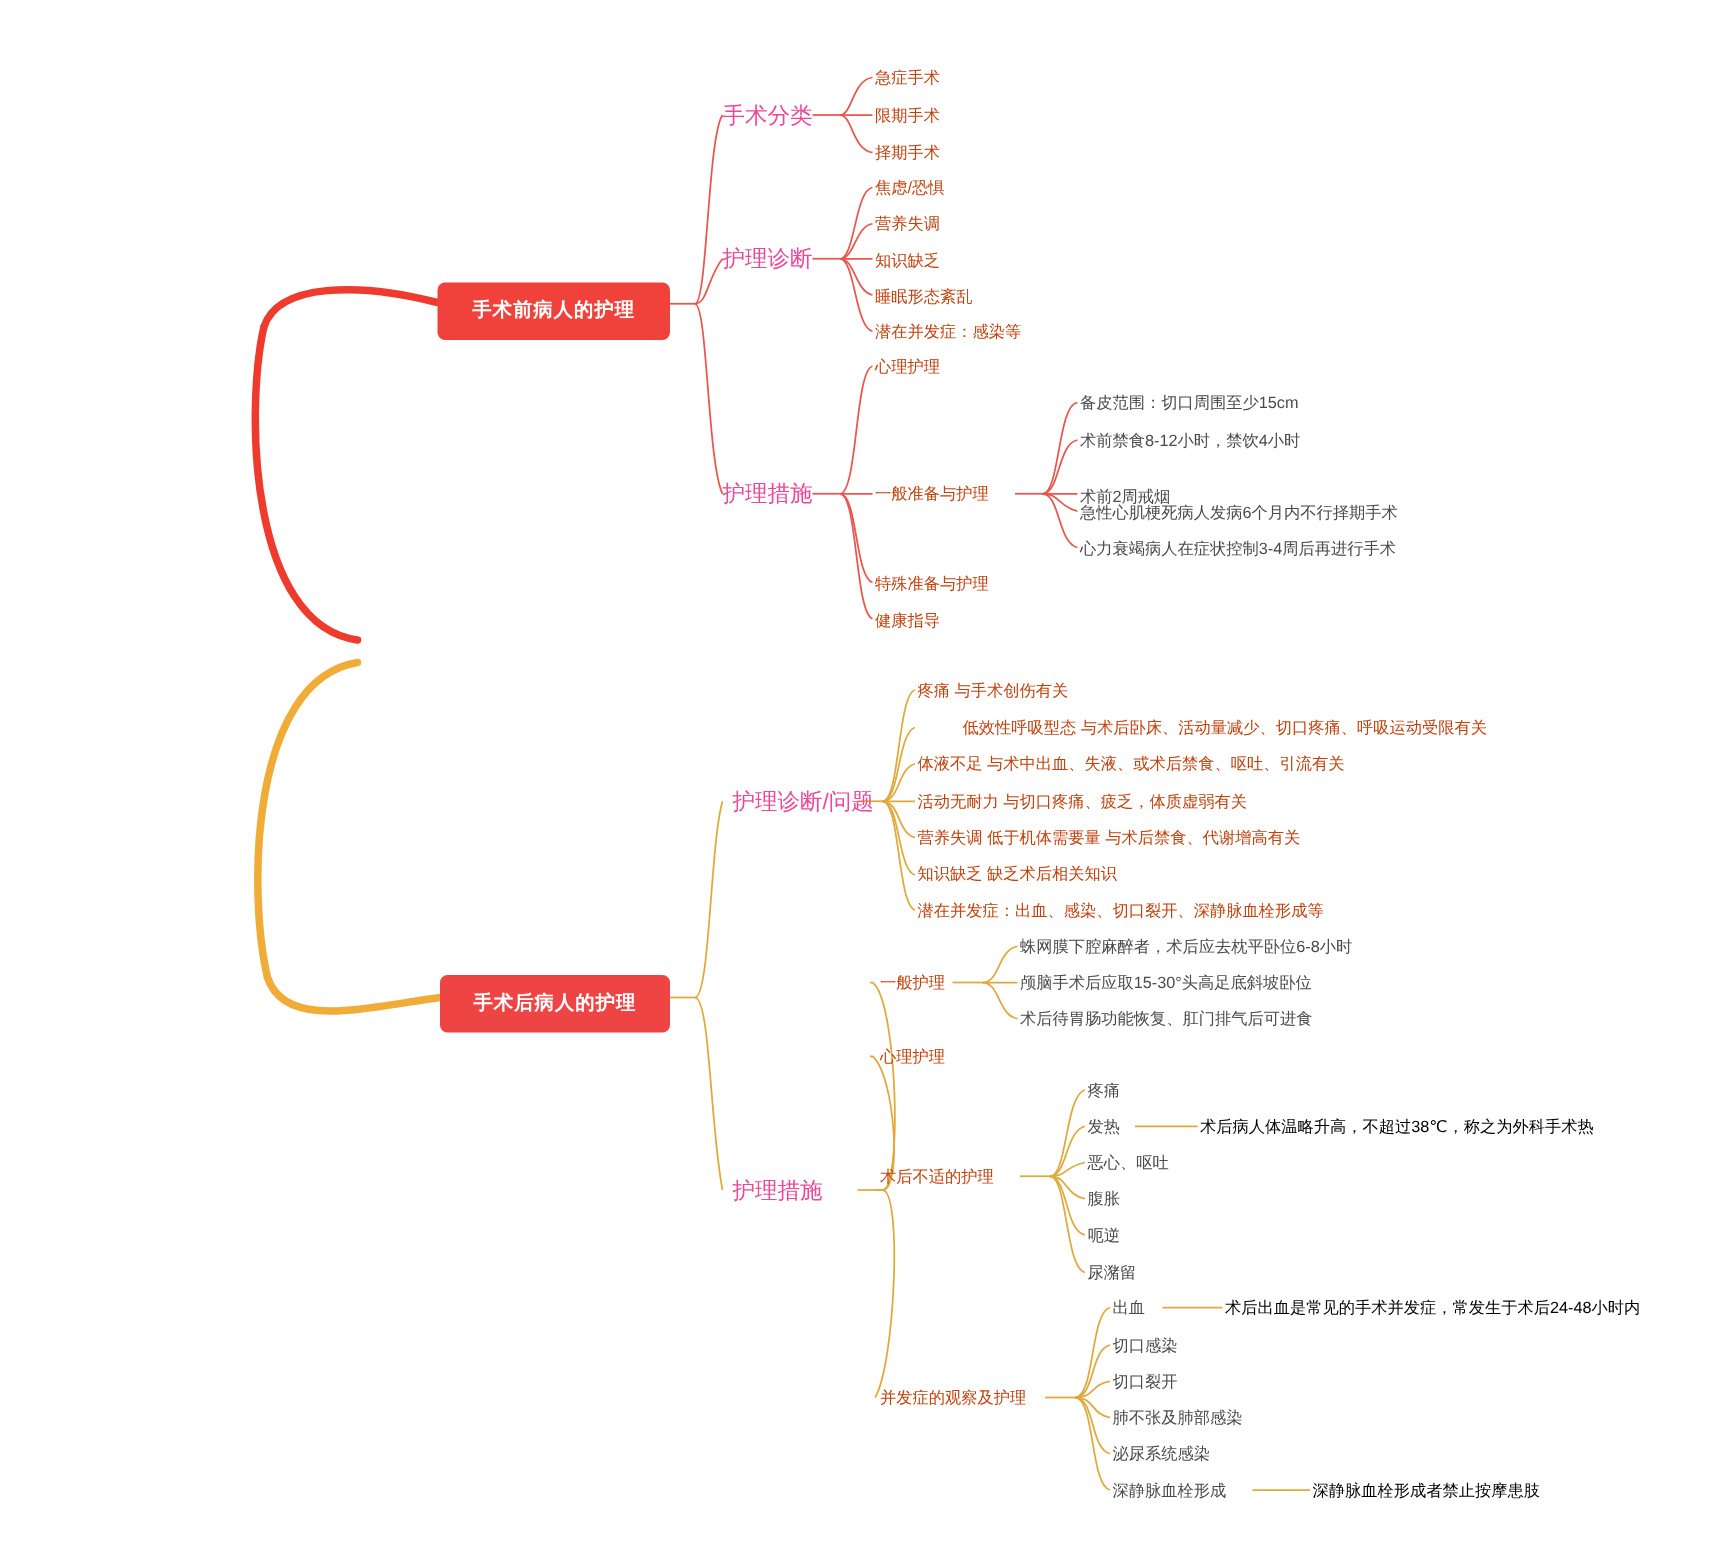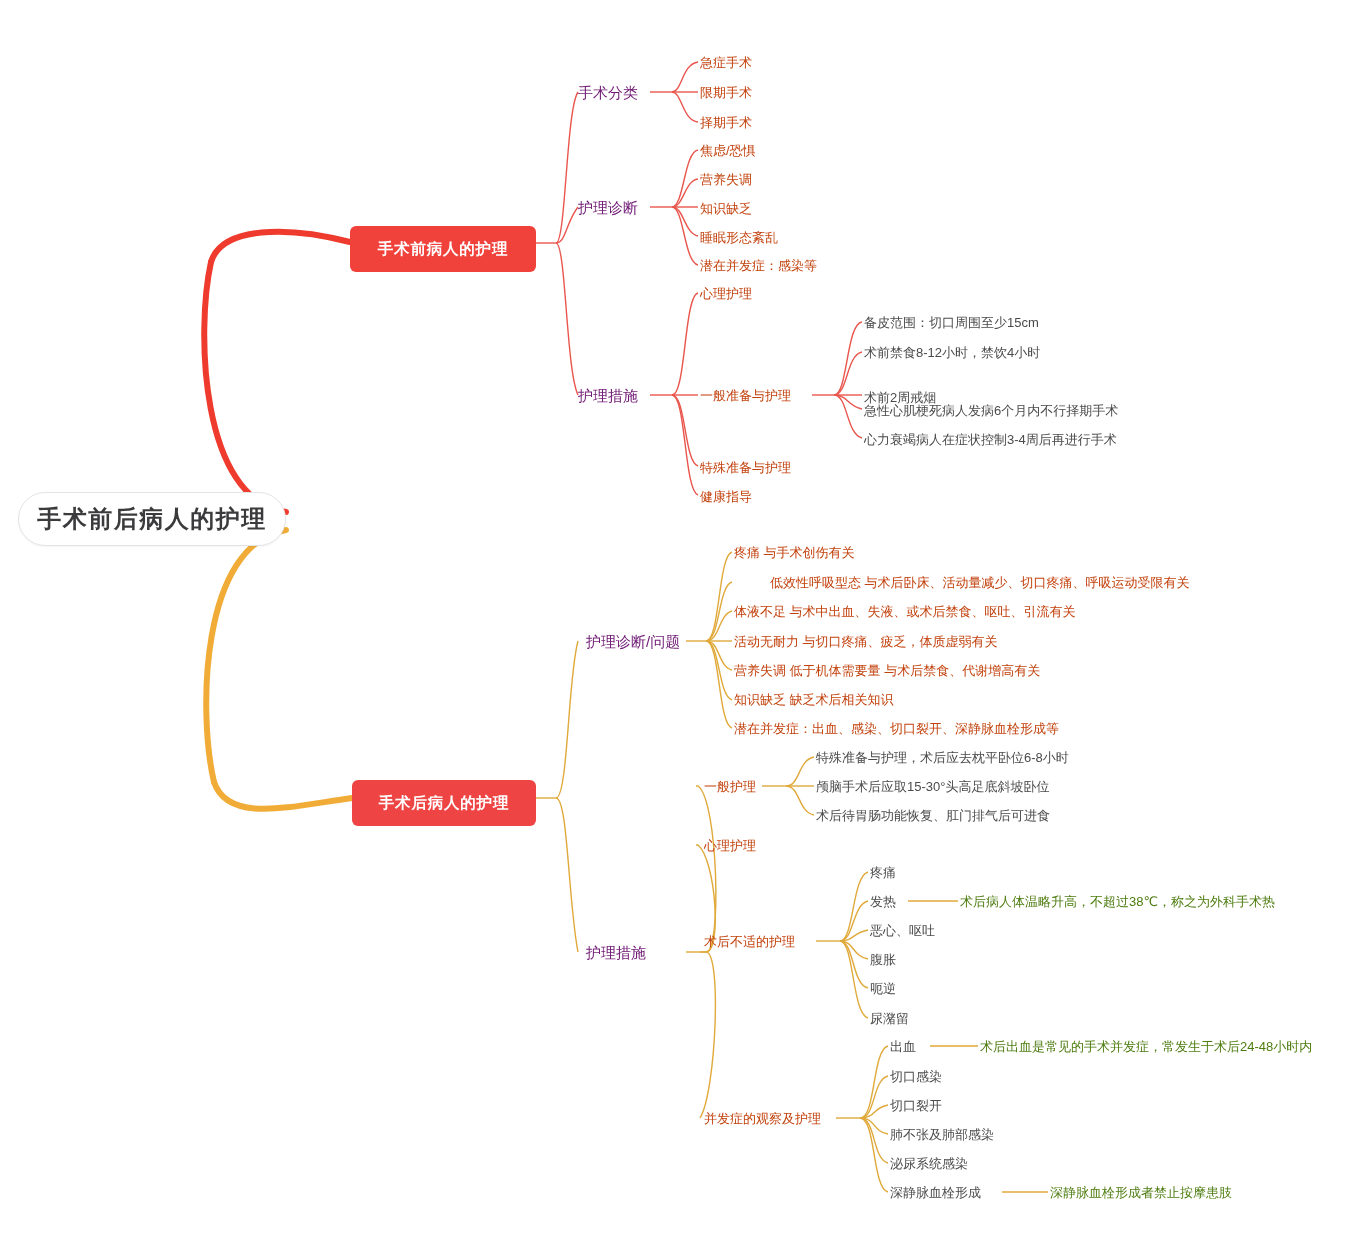--- a/index.html
+++ b/index.html
@@ -76,38 +76,38 @@
     background: #f0413a;
   }
   .branch-post {
     left: 352px;
     top: 780px;
     width: 184px;
     background: #ef4444;
   }
   
   .l2 {
-    font-size: 15px;
-    color: #701a75;
+    font-size: 18px;
+    color: #ec4899;
     transform: translateY(-50%);
   }
   
   .l3 {
     font-size: 13px;
     color: #c2410c;
     transform: translateY(-50%);
   }
   .l4 {
     font-size: 13px;
     color: #4a4a4c;
     transform: translateY(-50%);
   }
   .annot {
     font-size: 13px;
-    color: #4d7c0f;
+    color: #000000;
     transform: translateY(-50%);
   }
 </style>
 </head>
 <body>
 
 <div id="canvas">
 
   <svg class="links" viewBox="0 0 1367 1247" xmlns="http://www.w3.org/2000/svg">
 
@@ -189,23 +189,20 @@
     <path d="M 860 1118 C 876 1118 872 1108 888 1105" stroke="#e0a93a" stroke-width="1.4" fill="none"></path>
     <path d="M 860 1118 C 876 1118 872 1131 888 1134" stroke="#e0a93a" stroke-width="1.4" fill="none"></path>
     <path d="M 860 1118 C 876 1118 872 1159 888 1163" stroke="#e0a93a" stroke-width="1.4" fill="none"></path>
     <path d="M 860 1118 C 876 1118 872 1188 888 1192" stroke="#e0a93a" stroke-width="1.4" fill="none"></path>
 
     <line x1="930" y1="1046" x2="978" y2="1046" stroke="#e0a93a" stroke-width="1.4"></line>
 
     <line x1="1002" y1="1192" x2="1048" y2="1192" stroke="#e0a93a" stroke-width="1.4"></line>
   </svg>
 
-  <div class="node root-node">
-    <span class="root-label">手术前后病人的护理</span>
-  </div>
 
   <div class="node branch-node branch-pre">
     <span class="branch-label">手术前病人的护理</span>
   </div>
 
   <div class="node l2" style="left:578px; top:92px;">手术分类</div>
   <div class="node l2" style="left:578px; top:207px;">护理诊断</div>
   <div class="node l2" style="left:578px; top:395px;">护理措施</div>
 
   <div class="node l3" style="left:700px; top:62px;">急症手术</div>
@@ -242,21 +239,21 @@
   <div class="node l3" style="left:734px; top:641px;">活动无耐力 与切口疼痛、疲乏，体质虚弱有关</div>
   <div class="node l3" style="left:734px; top:670px;">营养失调 低于机体需要量 与术后禁食、代谢增高有关</div>
   <div class="node l3" style="left:734px; top:699px;">知识缺乏  缺乏术后相关知识</div>
   <div class="node l3" style="left:734px; top:728px;">潜在并发症：出血、感染、切口裂开、深静脉血栓形成等</div>
 
   <div class="node l3" style="left:704px; top:786px;">一般护理</div>
   <div class="node l3" style="left:704px; top:845px;">心理护理</div>
   <div class="node l3" style="left:704px; top:941px;">术后不适的护理</div>
   <div class="node l3" style="left:704px; top:1118px;">并发症的观察及护理</div>
 
-  <div class="node l4" style="left:816px; top:757px;">特殊准备与护理，术后应去枕平卧位6-8小时</div>
+  <div class="node l4" style="left:816px; top:757px;">蛛网膜下腔麻醉者，术后应去枕平卧位6-8小时</div>
   <div class="node l4" style="left:816px; top:786px;">颅脑手术后应取15-30°头高足底斜坡卧位</div>
   <div class="node l4" style="left:816px; top:815px;">术后待胃肠功能恢复、肛门排气后可进食</div>
 
   <div class="node l4" style="left:870px; top:872px;">疼痛</div>
   <div class="node l4" style="left:870px; top:901px;">发热</div>
   <div class="node annot" style="left:960px; top:901px;">术后病人体温略升高，不超过38℃，称之为外科手术热</div>
   <div class="node l4" style="left:870px; top:930px;">恶心、呕吐</div>
   <div class="node l4" style="left:870px; top:959px;">腹胀</div>
   <div class="node l4" style="left:870px; top:988px;">呃逆</div>
   <div class="node l4" style="left:870px; top:1018px;">尿潴留</div>

